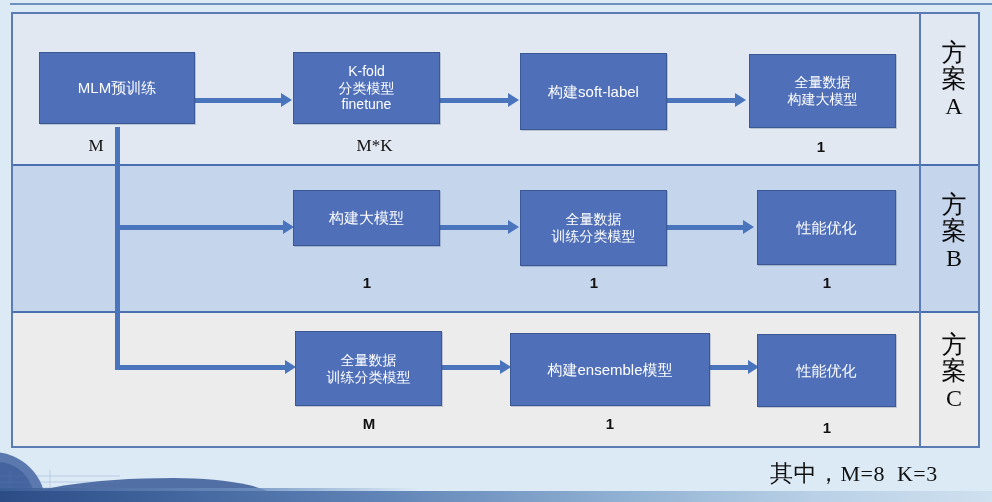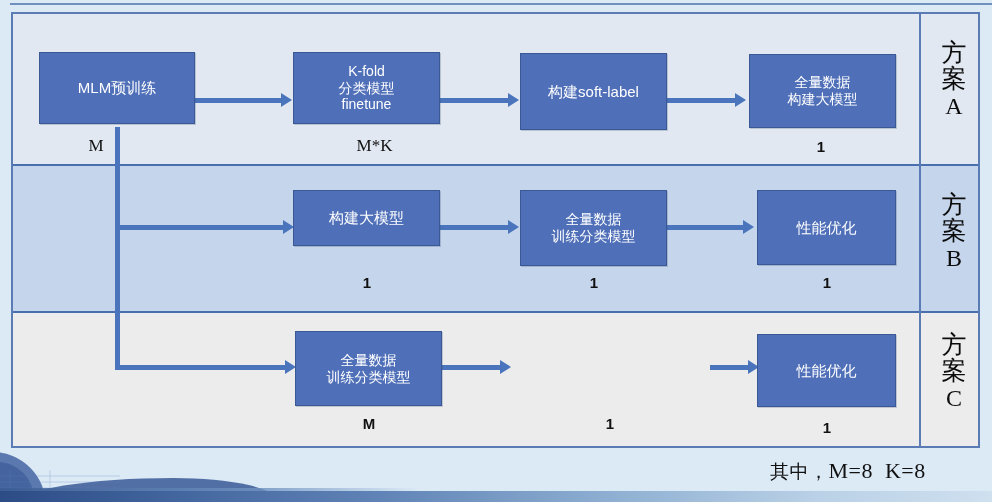--- a/index.html
+++ b/index.html
@@ -92,21 +92,21 @@
     font-family:"Liberation Serif","DejaVu Serif",serif;
     font-size:24px;line-height:1.1;display:block;
   }
 
   
   .footnote{
     position:absolute;left:770px;top:458px;
     font-family:"Liberation Serif","DejaVu Serif",serif;
     font-size:22px;color:#111;white-space:nowrap;letter-spacing:.5px;
   }
-  .footnote .cn{font-family:"DejaVu Sans","Liberation Sans",sans-serif;font-size:19px;}
+  .footnote .cn{font-family:"DejaVu Sans","Liberation Sans",sans-serif;font-size:23px;}
 </style>
 </head>
 <body>
 
 <div id="page-bg"></div>
 <div class="top-rule"></div>
 
 <div class="deco-circle"></div>
 <div class="deco-circle2"></div>
 <div class="deco-hill"></div>
@@ -224,34 +224,39 @@
     <span class="latin">B</span>
   </div>
 
   <div class="box" style="left:282px;top:317px;width:147px;height:75px;font-size:14px;">
     <span class="lines">
       <span>全量数据</span>
       <span>训练分类模型</span>
     </span>
   </div>
 
+  <div class="box" style="left:497px;top:319px;width:200px;height:73px;">
+    <span class="lines">
+        <span>构建ensemble模型</span>
+      </span>
+  </div>
 
   <div class="box" style="left:744px;top:320px;width:139px;height:73px;">
     <span class="lines">
         <span>性能优化</span>
       </span>
   </div>
 
   <div class="count sans" style="left:326px;top:401px;width:60px;">M</div>
   <div class="count sans" style="left:567px;top:401px;width:60px;">1</div>
   <div class="count sans" style="left:784px;top:405px;width:60px;">1</div>
 
   <div class="plan" style="left:919px;top:318px;">
     <span class="cjk">方</span>
     <span class="cjk">案</span>
     <span class="latin">C</span>
   </div>
 
 </div>
 
 <div class="footnote">
-  <span class="cn">其中，</span><span>M=8</span>&nbsp;&nbsp;<span>K=8</span>
+  <span class="cn">其中，</span><span>M=8</span>&nbsp;&nbsp;<span>K=3</span>
 </div>
 
 </body></html>

